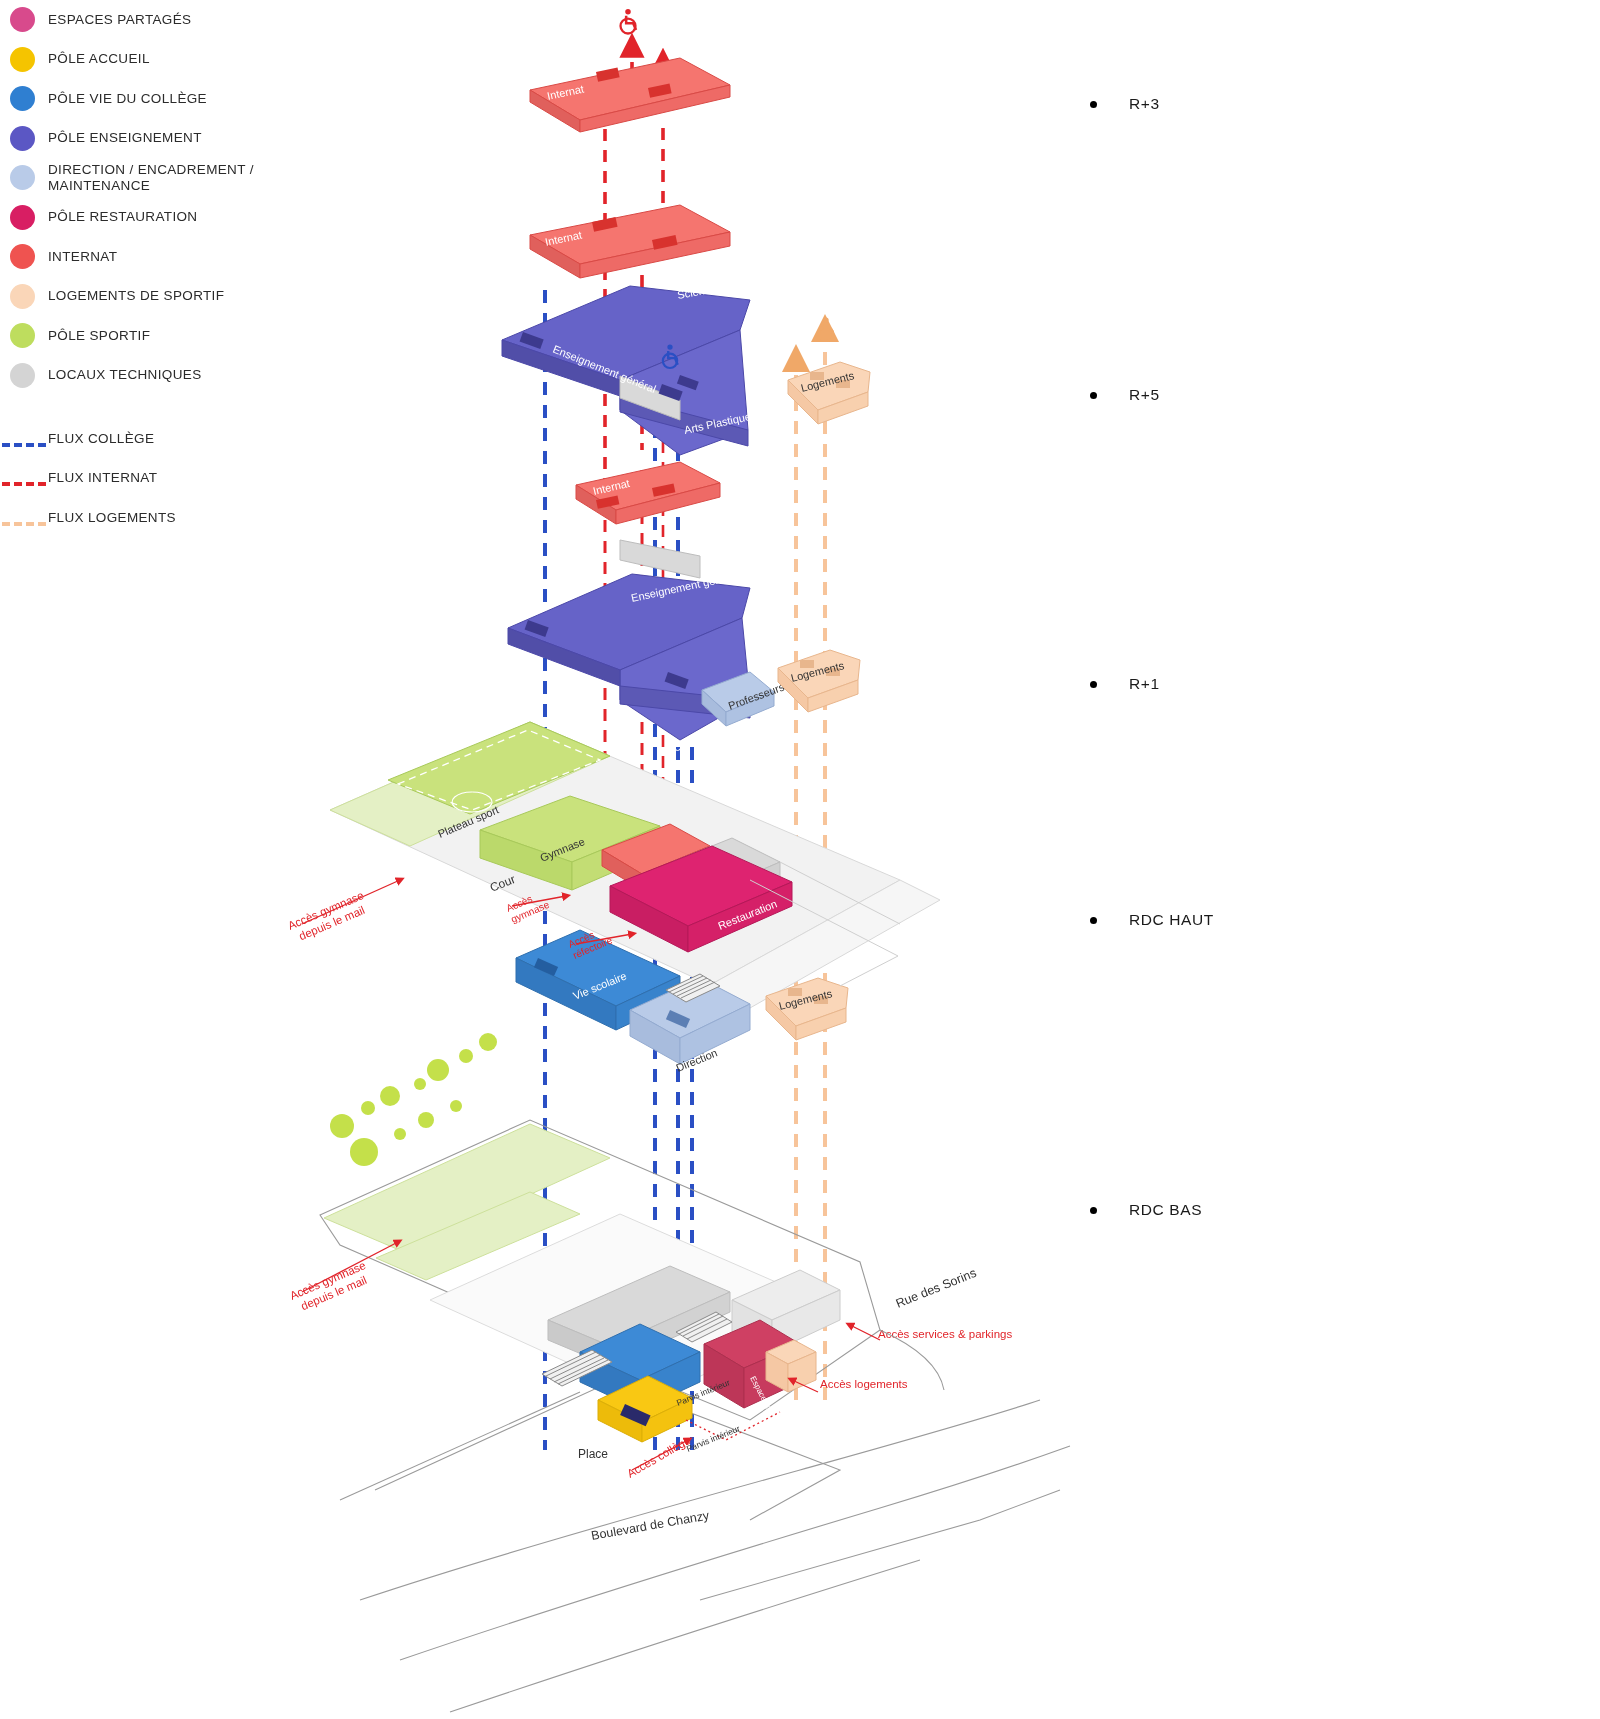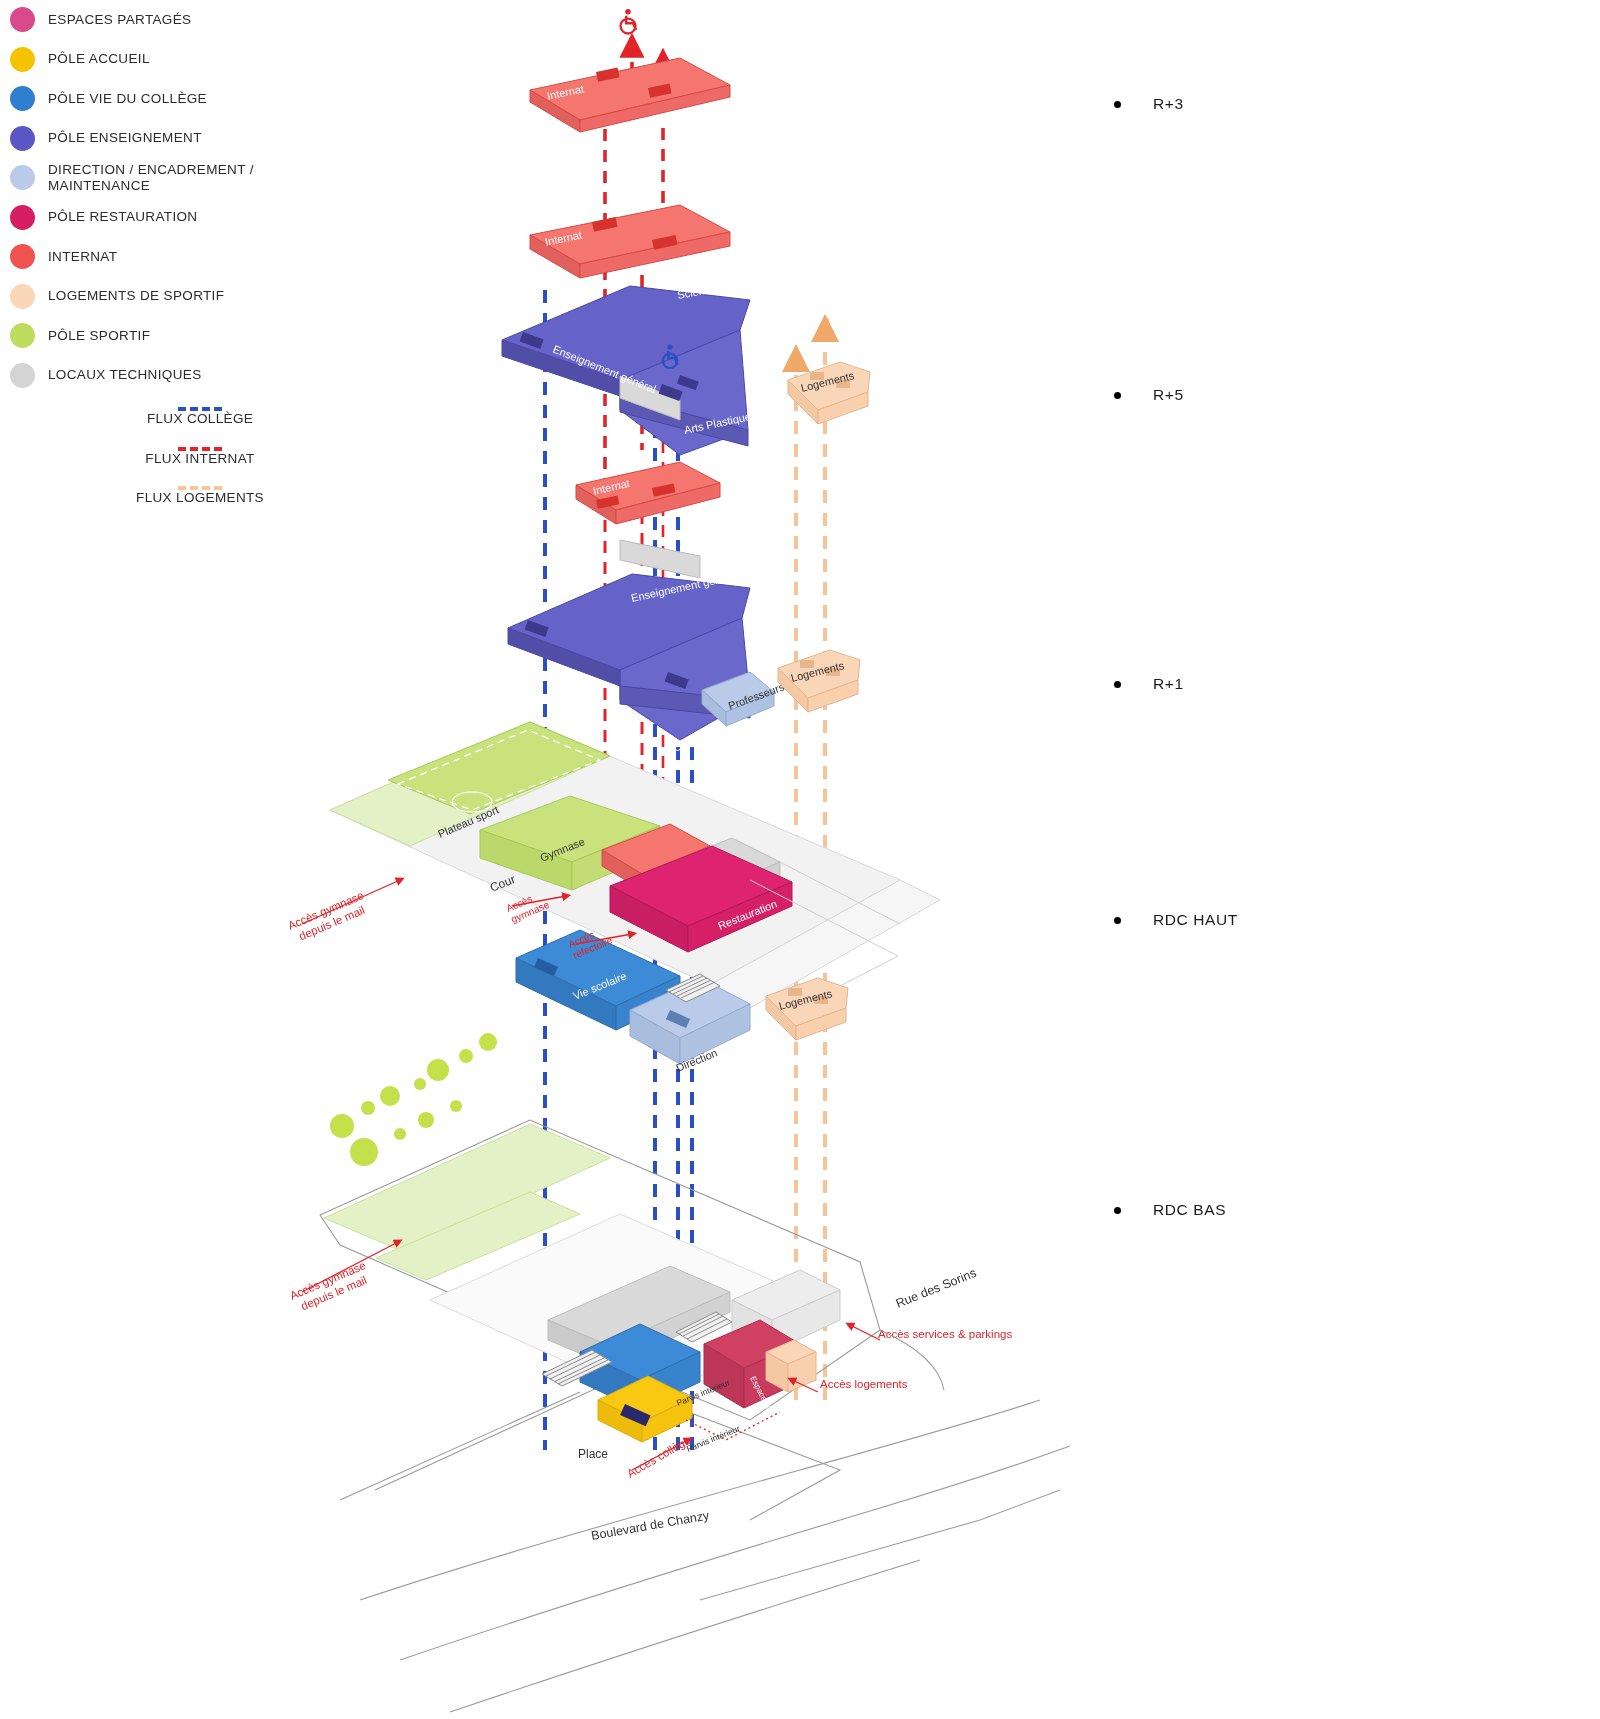--- a/index.html
+++ b/index.html
@@ -43,42 +43,41 @@
   }
   .legend-label {
     font-size: 13.5px;
     letter-spacing: .35px;
     color: #2b2b2b;
     line-height: 1.15;
     white-space: pre-line;
   }
   .legend-flux {
     display: flex;
-    align-items: center;
+    align-items: flex-end;
     height: 39.5px;
-    flex-direction: column;
   }
   .dash-line {
     width: 44px;
     height: 0;
     border-top-width: 4px;
     border-top-style: dashed;
     display: block;
   }
   .dash-dot {
     border-top-width: 1.5px;
     border-top-style: dotted;
   }
 
   
   .level-row {
     position: absolute;
     display: flex;
     align-items: center;
-    left: 1114px;
+    left: 1090px;
     text-align: center;
   }
   .level-bullet {
     width: 7px;
     height: 7px;
     border-radius: 50%;
     background: #000;
     margin-right: 32px;
   }
   .level-label {

